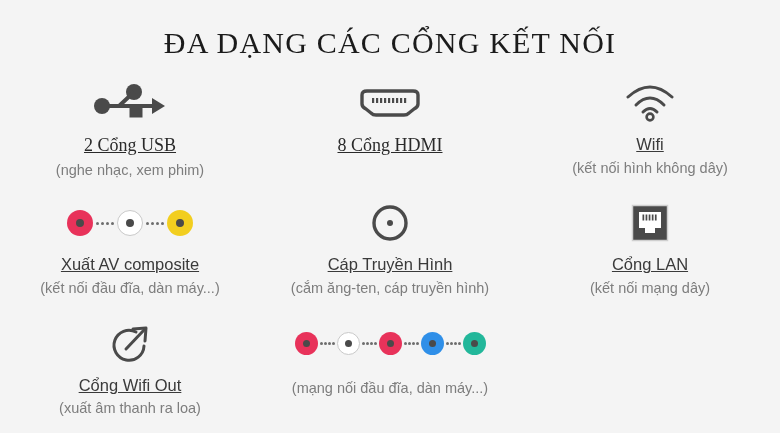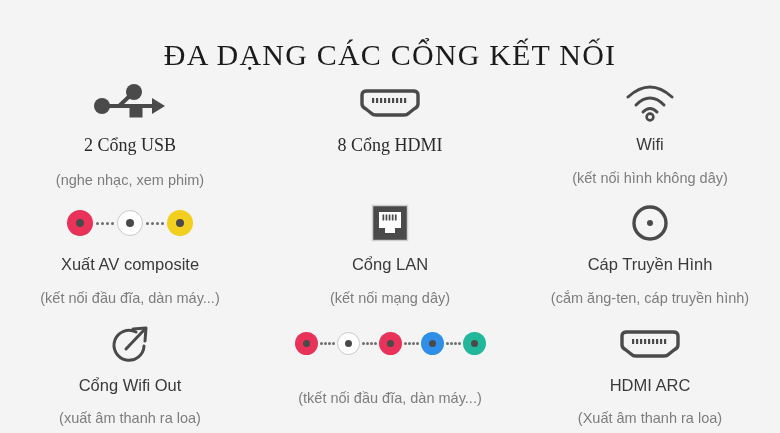--- a/index.html
+++ b/index.html
@@ -13,21 +13,21 @@
     font-family: "Liberation Sans", sans-serif;
     overflow: hidden;
     position: relative;
   }
   #page-title {
     text-align: center;
     font-family: "Liberation Serif", serif;
     font-size: 30px;
     letter-spacing: 1.2px;
     color: #1b1b1b;
-    margin: 16px;
+    margin: 4px;
     padding-top: 24px;
     font-weight: 400;
     line-height: 1;
   }
   .grid {
     position: absolute;
     top: 72px;
     left: 0;
     width: 780px;
     height: 361px;
@@ -49,32 +49,33 @@
     align-items: center;
     justify-content: center;
     margin-bottom: 6px;
   }
   .label {
     font-size: 16.5px;
     color: #3a3a3a;
     line-height: 1.25;
     text-align: left;
     white-space: nowrap;
+    text-decoration: underline;
   }
   .label.serif {
     font-family: "Liberation Serif", serif;
     font-size: 18px;
     color: #2a2a2a;
   }
   .sub {
     font-size: 14.5px;
     color: #7d7d7d;
     line-height: 1.3;
     text-align: center;
-    margin-top: 14px;
+    margin-top: 4px;
     white-space: nowrap;
   }
   
   .rca-row {
     display: flex;
     align-items: center;
     justify-content: center;
   }
   .rca {
     width: 26px;
@@ -199,49 +200,49 @@
             <span class="pin"></span>
           </span>
       </div>
     </div>
     <div class="label">Xuất AV composite</div>
     <div class="sub">(kết nối đầu đĩa, dàn máy...)</div>
   </div>
 
   <div class="cell">
     <div class="icon-wrap">
+      <svg width="40" height="40" viewBox="0 0 40 40">
+        <circle cx="20" cy="20" r="16" fill="none" stroke="#4a4a4a" stroke-width="3.4"></circle>
+        <circle cx="20" cy="20" r="3" fill="#4a4a4a"></circle>
+      </svg>
+    </div>
+    <div class="label">Cáp Truyền Hình</div>
+    <div class="sub">(cắm ăng-ten, cáp truyền hình)</div>
+  </div>
+
+  <div class="cell">
+    <div class="icon-wrap">
       <svg width="38" height="38" viewBox="0 0 38 38">
         <rect x="1.5" y="1.5" width="35" height="35" fill="#4a4a4a" stroke="#cfcfcf" stroke-width="1.5"></rect>
         <path d="M8 8 L30 8 L30 24 L24 24 L24 29 L14 29 L14 24 L8 24 Z" fill="#ffffff"></path>
         <g fill="#4a4a4a">
           <rect x="11.5" y="10.5" width="1.7" height="6"></rect>
           <rect x="14.6" y="10.5" width="1.7" height="6"></rect>
           <rect x="17.7" y="10.5" width="1.7" height="6"></rect>
           <rect x="20.8" y="10.5" width="1.7" height="6"></rect>
           <rect x="23.9" y="10.5" width="1.7" height="6"></rect>
         </g>
       </svg>
     </div>
     <div class="label">Cổng LAN</div>
     <div class="sub">(kết nối mạng dây)</div>
   </div>
 
   <div class="cell">
     <div class="icon-wrap">
-      <svg width="40" height="40" viewBox="0 0 40 40">
-        <circle cx="20" cy="20" r="16" fill="none" stroke="#4a4a4a" stroke-width="3.4"></circle>
-        <circle cx="20" cy="20" r="3" fill="#4a4a4a"></circle>
-      </svg>
-    </div>
-    <div class="label">Cáp Truyền Hình</div>
-    <div class="sub">(cắm ăng-ten, cáp truyền hình)</div>
-  </div>
-
-  <div class="cell">
-    <div class="icon-wrap">
       <svg width="42" height="42" viewBox="0 0 42 42">
         <path d="M27 9 A15 15 0 1 0 35 23" fill="none" stroke="#4a4a4a" stroke-width="3" stroke-linecap="round"></path>
         <path d="M17 26 L35 7" fill="none" stroke="#4a4a4a" stroke-width="3" stroke-linecap="round"></path>
         <path d="M24 6 L37 5 L36 18" fill="none" stroke="#4a4a4a" stroke-width="3" stroke-linecap="round" stroke-linejoin="round"></path>
       </svg>
     </div>
     <div class="label">Cổng Wifi Out</div>
     <div class="sub">(xuất âm thanh ra loa)</div>
   </div>
 
@@ -282,37 +283,17 @@
             <i></i>
             <i></i>
             <i></i>
             <i></i>
           </span>
         <span class="rca" style="background:#22b79a">
             <span class="pin"></span>
           </span>
       </div>
     </div>
-    <div class="sub">(tkết nối đầu đĩa, dàn máy...)</div>
-  </div>
-
-  <div class="cell">
-    <div class="icon-wrap">
-      <svg width="68" height="32" viewBox="0 0 68 32">
-        <path d="M6 8 Q6 4 11 4 L57 4 Q62 4 62 8 L62 17 Q62 20 58 22 L53 26 Q51 28 48 28 L20 28 Q17 28 15 26 L10 22 Q6 20 6 17 Z" fill="none" stroke="#4a4a4a" stroke-width="3.4" stroke-linejoin="round"></path>
-        <g fill="#4a4a4a">
-          <rect x="16" y="11" width="2.2" height="5"></rect>
-          <rect x="20" y="11" width="2.2" height="5"></rect>
-          <rect x="24" y="11" width="2.2" height="5"></rect>
-          <rect x="28" y="11" width="2.2" height="5"></rect>
-          <rect x="32" y="11" width="2.2" height="5"></rect>
-          <rect x="36" y="11" width="2.2" height="5"></rect>
-          <rect x="40" y="11" width="2.2" height="5"></rect>
-          <rect x="44" y="11" width="2.2" height="5"></rect>
-          <rect x="48" y="11" width="2.2" height="5"></rect>
-        </g>
-      </svg>
-    </div>
-    <div class="label">HDMI ARC</div>
-    <div class="sub">(Xuất âm thanh ra loa)</div>
-  </div>
+    <div class="sub">(mạng nối đầu đĩa, dàn máy...)</div>
+  </div>
+
 
 </div>
 
 </body></html>

